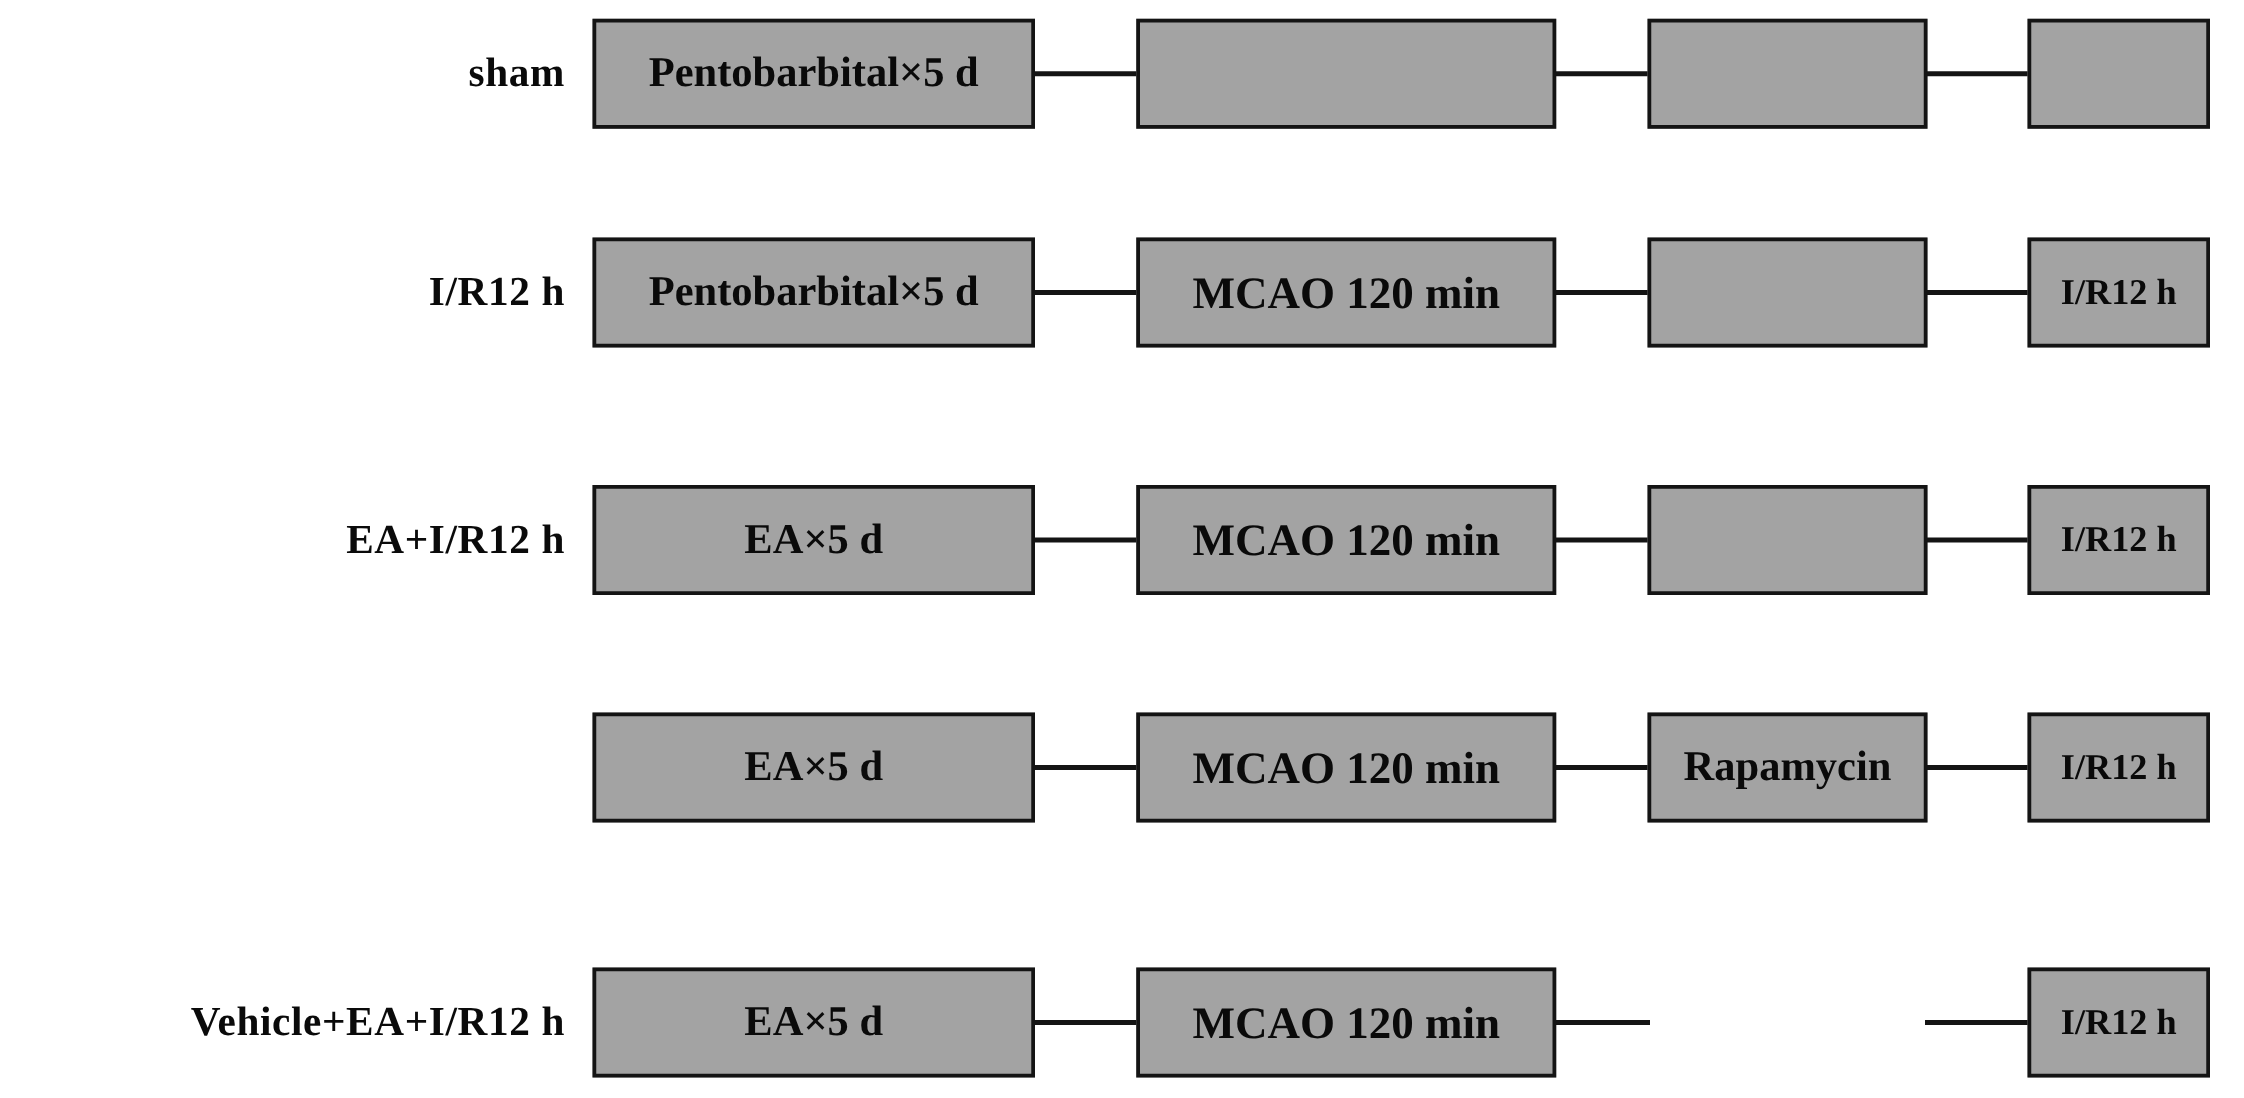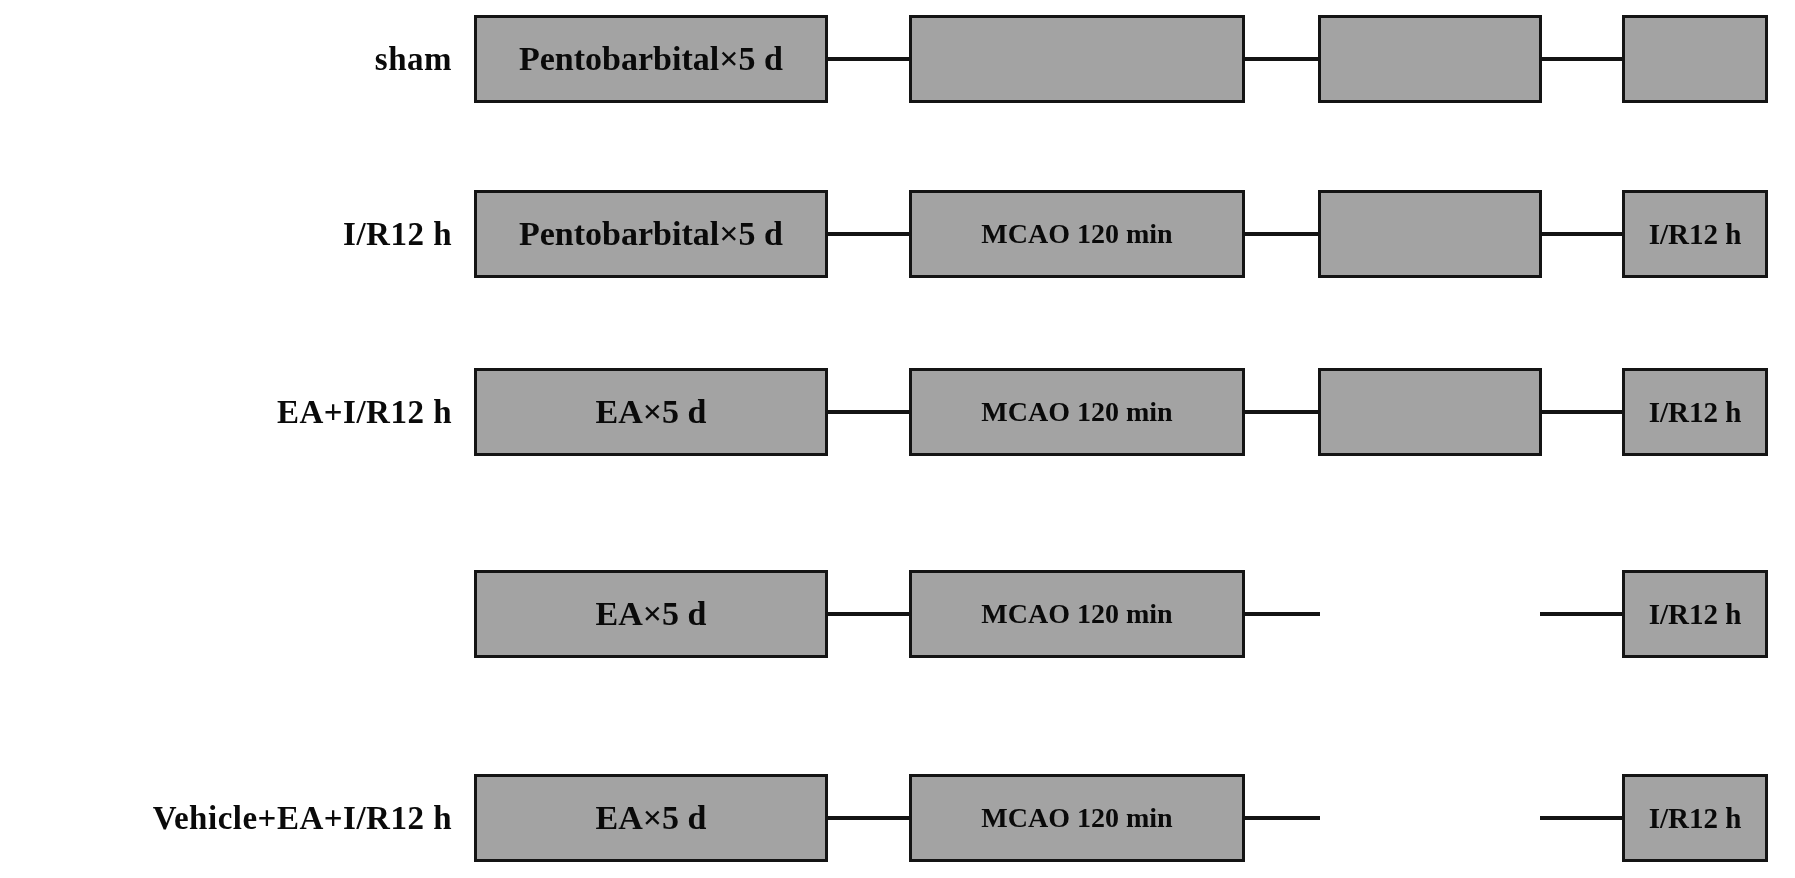--- a/index.html
+++ b/index.html
@@ -42,21 +42,21 @@
     box-sizing: border-box;
     border: 3px solid #141414;
     background: #a3a3a3;
     display: flex;
     align-items: center;
     justify-content: center;
     font-weight: bold;
     white-space: nowrap;
   }
   .stage-box.col0 { left: 474px;  width: 354px; font-size: 34px; }
-  .stage-box.col1 { left: 909px;  width: 336px; font-size: 28px; }
+  .stage-box.col1 { left: 909px;  width: 336px; font-size: 36px; }
   .stage-box.col2 { left: 1318px; width: 224px; font-size: 34px; }
   .stage-box.col3 { left: 1622px; width: 146px; font-size: 29px; }
   .connector {
     position: absolute;
     top: 42px;
     height: 4px;
     background: #141414;
   }
   .connector.c0 { left: 826px;  width: 85px; }
   .connector.c1 { left: 1243px; width: 77px; }
@@ -79,35 +79,36 @@
     <div class="row" style="top: 190px;">
       <div class="group-label">I/R12 h</div>
       <div class="stage-box col0">Pentobarbital×5 d</div>
       <div class="connector c0"></div>
       <div class="stage-box col1">MCAO 120 min</div>
       <div class="connector c1"></div>
       <div class="stage-box col2"></div>
       <div class="connector c2"></div>
       <div class="stage-box col3">I/R12 h</div>
     </div>
-    <div class="row" style="top: 368px; text-align: right;">
+    <div class="row" style="top: 388px; text-align: right;">
       <div class="group-label">EA+I/R12 h</div>
       <div class="stage-box col0">EA×5 d</div>
       <div class="connector c0"></div>
       <div class="stage-box col1">MCAO 120 min</div>
       <div class="connector c1"></div>
       <div class="stage-box col2"></div>
       <div class="connector c2"></div>
       <div class="stage-box col3">I/R12 h</div>
     </div>
     <div class="row" style="top: 570px;">
       <div class="stage-box col0">EA×5 d</div>
       <div class="connector c0"></div>
       <div class="stage-box col1">MCAO 120 min</div>
       <div class="connector c1"></div>
+      <div class="stage-box col2">Rapamycin</div>
       <div class="connector c2"></div>
       <div class="stage-box col3">I/R12 h</div>
     </div>
     <div class="row" style="top: 774px; text-align: center;">
       <div class="group-label">Vehicle+EA+I/R12 h</div>
       <div class="stage-box col0">EA×5 d</div>
       <div class="connector c0"></div>
       <div class="stage-box col1">MCAO 120 min</div>
       <div class="connector c1"></div>
       <div class="connector c2"></div>

